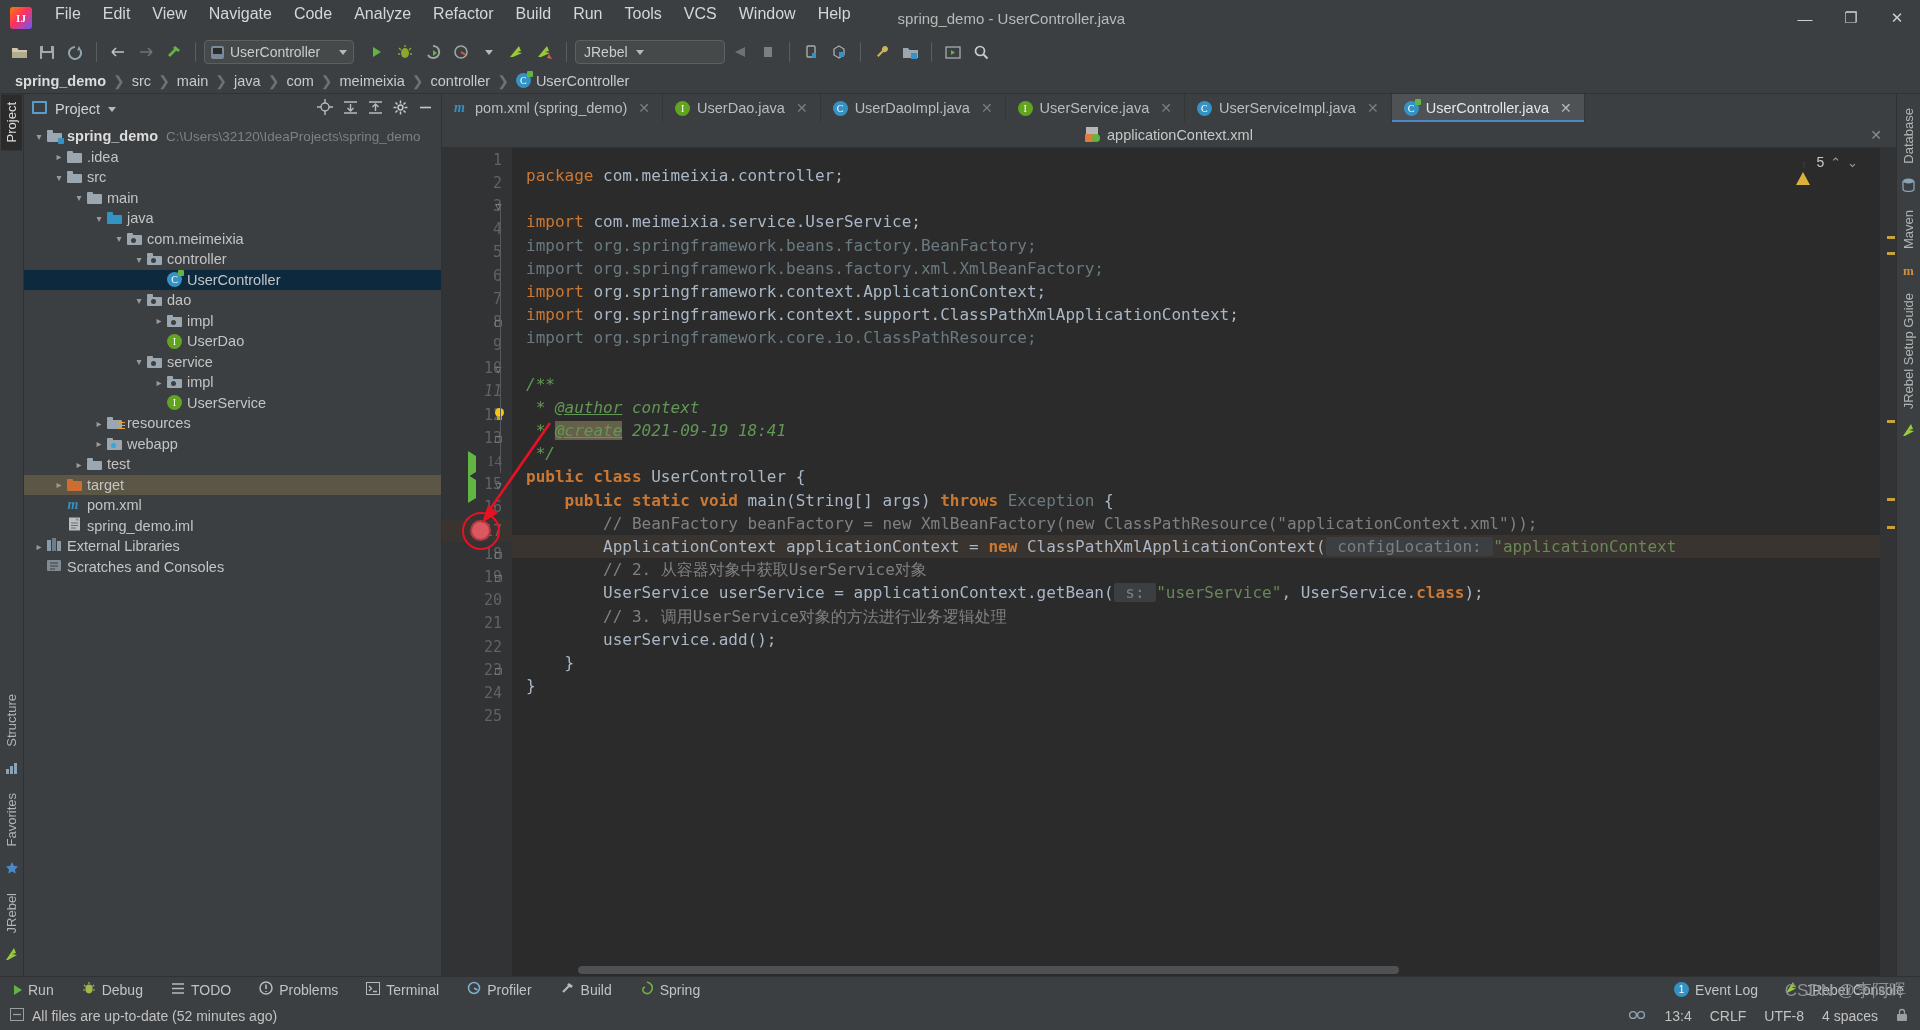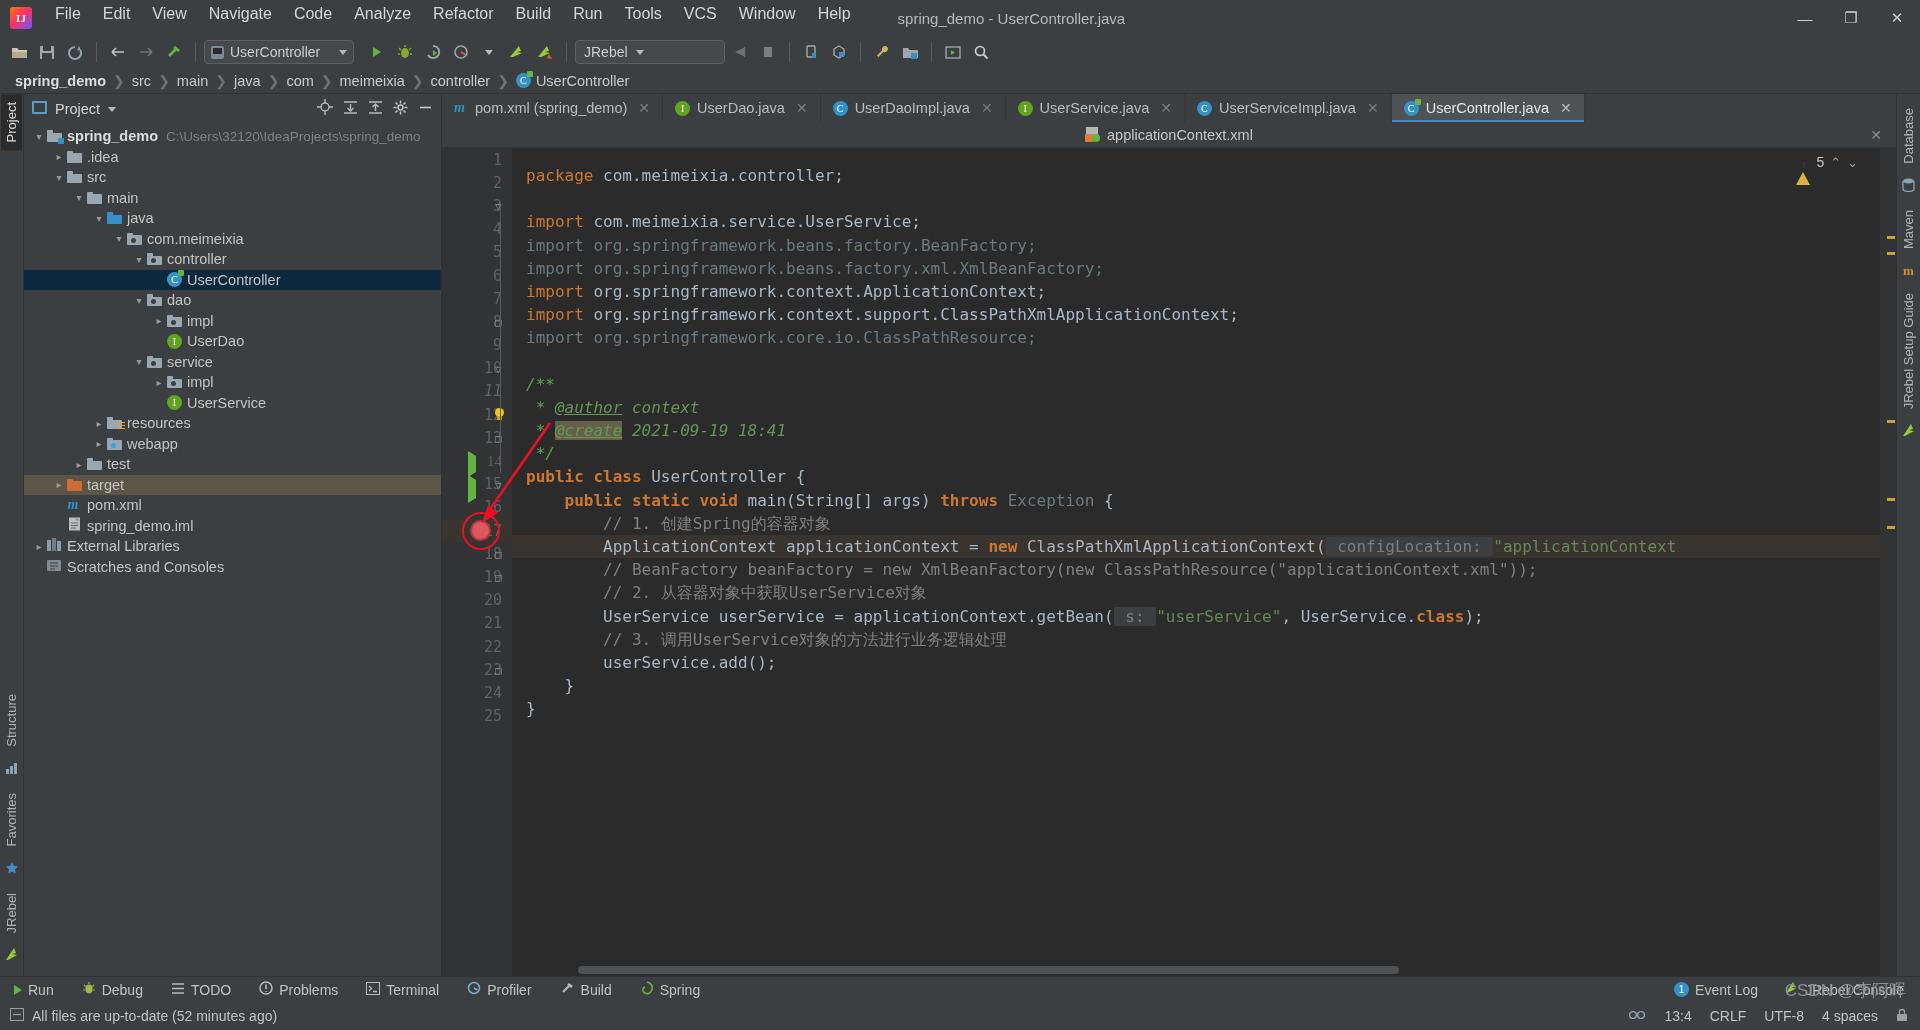--- a/index.html
+++ b/index.html
@@ -872,23 +872,22 @@
               <div class="codeline"><span class="kw">import </span><span class="ident">org.springframework.context.ApplicationContext;</span></div>
               <div class="codeline"><span class="kw">import </span><span class="ident">org.springframework.context.support.ClassPathXmlApplicationContext;</span></div>
               <div class="codeline"><span class="gray">import </span><span class="gray">org.springframework.core.io.ClassPathResource;</span></div>
               <div class="codeline">&nbsp;</div>
               <div class="codeline"><span class="doc">/**</span></div>
               <div class="codeline"><span class="doc"> * </span><span class="doctag">@author</span><span class="doc"> context</span></div>
               <div class="codeline"><span class="doc"> * </span><span class="doctag hl">@create</span><span class="doc"> 2021-09-19 18:41</span></div>
               <div class="codeline"><span class="doc"> */</span></div>
               <div class="codeline"><span class="kwb">public class </span><span class="ident">UserController </span><span class="ident">{</span></div>
               <div class="codeline"><span class="ident">    </span><span class="kwb">public static </span><span class="kwb">void </span><span class="ident">main</span><span class="ident">(String[] args) </span><span class="kwb">throws </span><span class="gray">Exception </span><span class="ident">{</span></div>
-              <div class="codeline"><span class="cmt">        // 1. 创建Spring的容器对象</span></div>
+              <div class="codeline"><span class="cmt">        // BeanFactory beanFactory = new XmlBeanFactory(new ClassPathResource("applicationContext.xml"));</span></div>
               <div class="codeline cur"><span class="ident">        ApplicationContext applicationContext = </span><span class="kwb">new </span><span class="ident">ClassPathXmlApplicationContext(</span><span class="hint"> configLocation: </span><span class="str">"applicationContext</span></div>
-              <div class="codeline"><span class="cmt">        // BeanFactory beanFactory = new XmlBeanFactory(new ClassPathResource("applicationContext.xml"));</span></div>
               <div class="codeline"><span class="cmt">        // 2. 从容器对象中获取UserService对象</span></div>
               <div class="codeline"><span class="ident">        UserService userService = applicationContext.getBean(</span><span class="hint"> s: </span><span class="str">"userService"</span><span class="ident">, UserService.</span><span class="kwb">class</span><span class="ident">);</span></div>
               <div class="codeline"><span class="cmt">        // 3. 调用UserService对象的方法进行业务逻辑处理</span></div>
               <div class="codeline"><span class="ident">        userService.add();</span></div>
               <div class="codeline"><span class="ident">    }</span></div>
               <div class="codeline"><span class="ident">}</span></div>
               <div class="codeline">&nbsp;</div>
             </div>
           <div class="inspect">
             <span class="warnicon"><span class="tri"></span><span class="ex">!</span></span>

